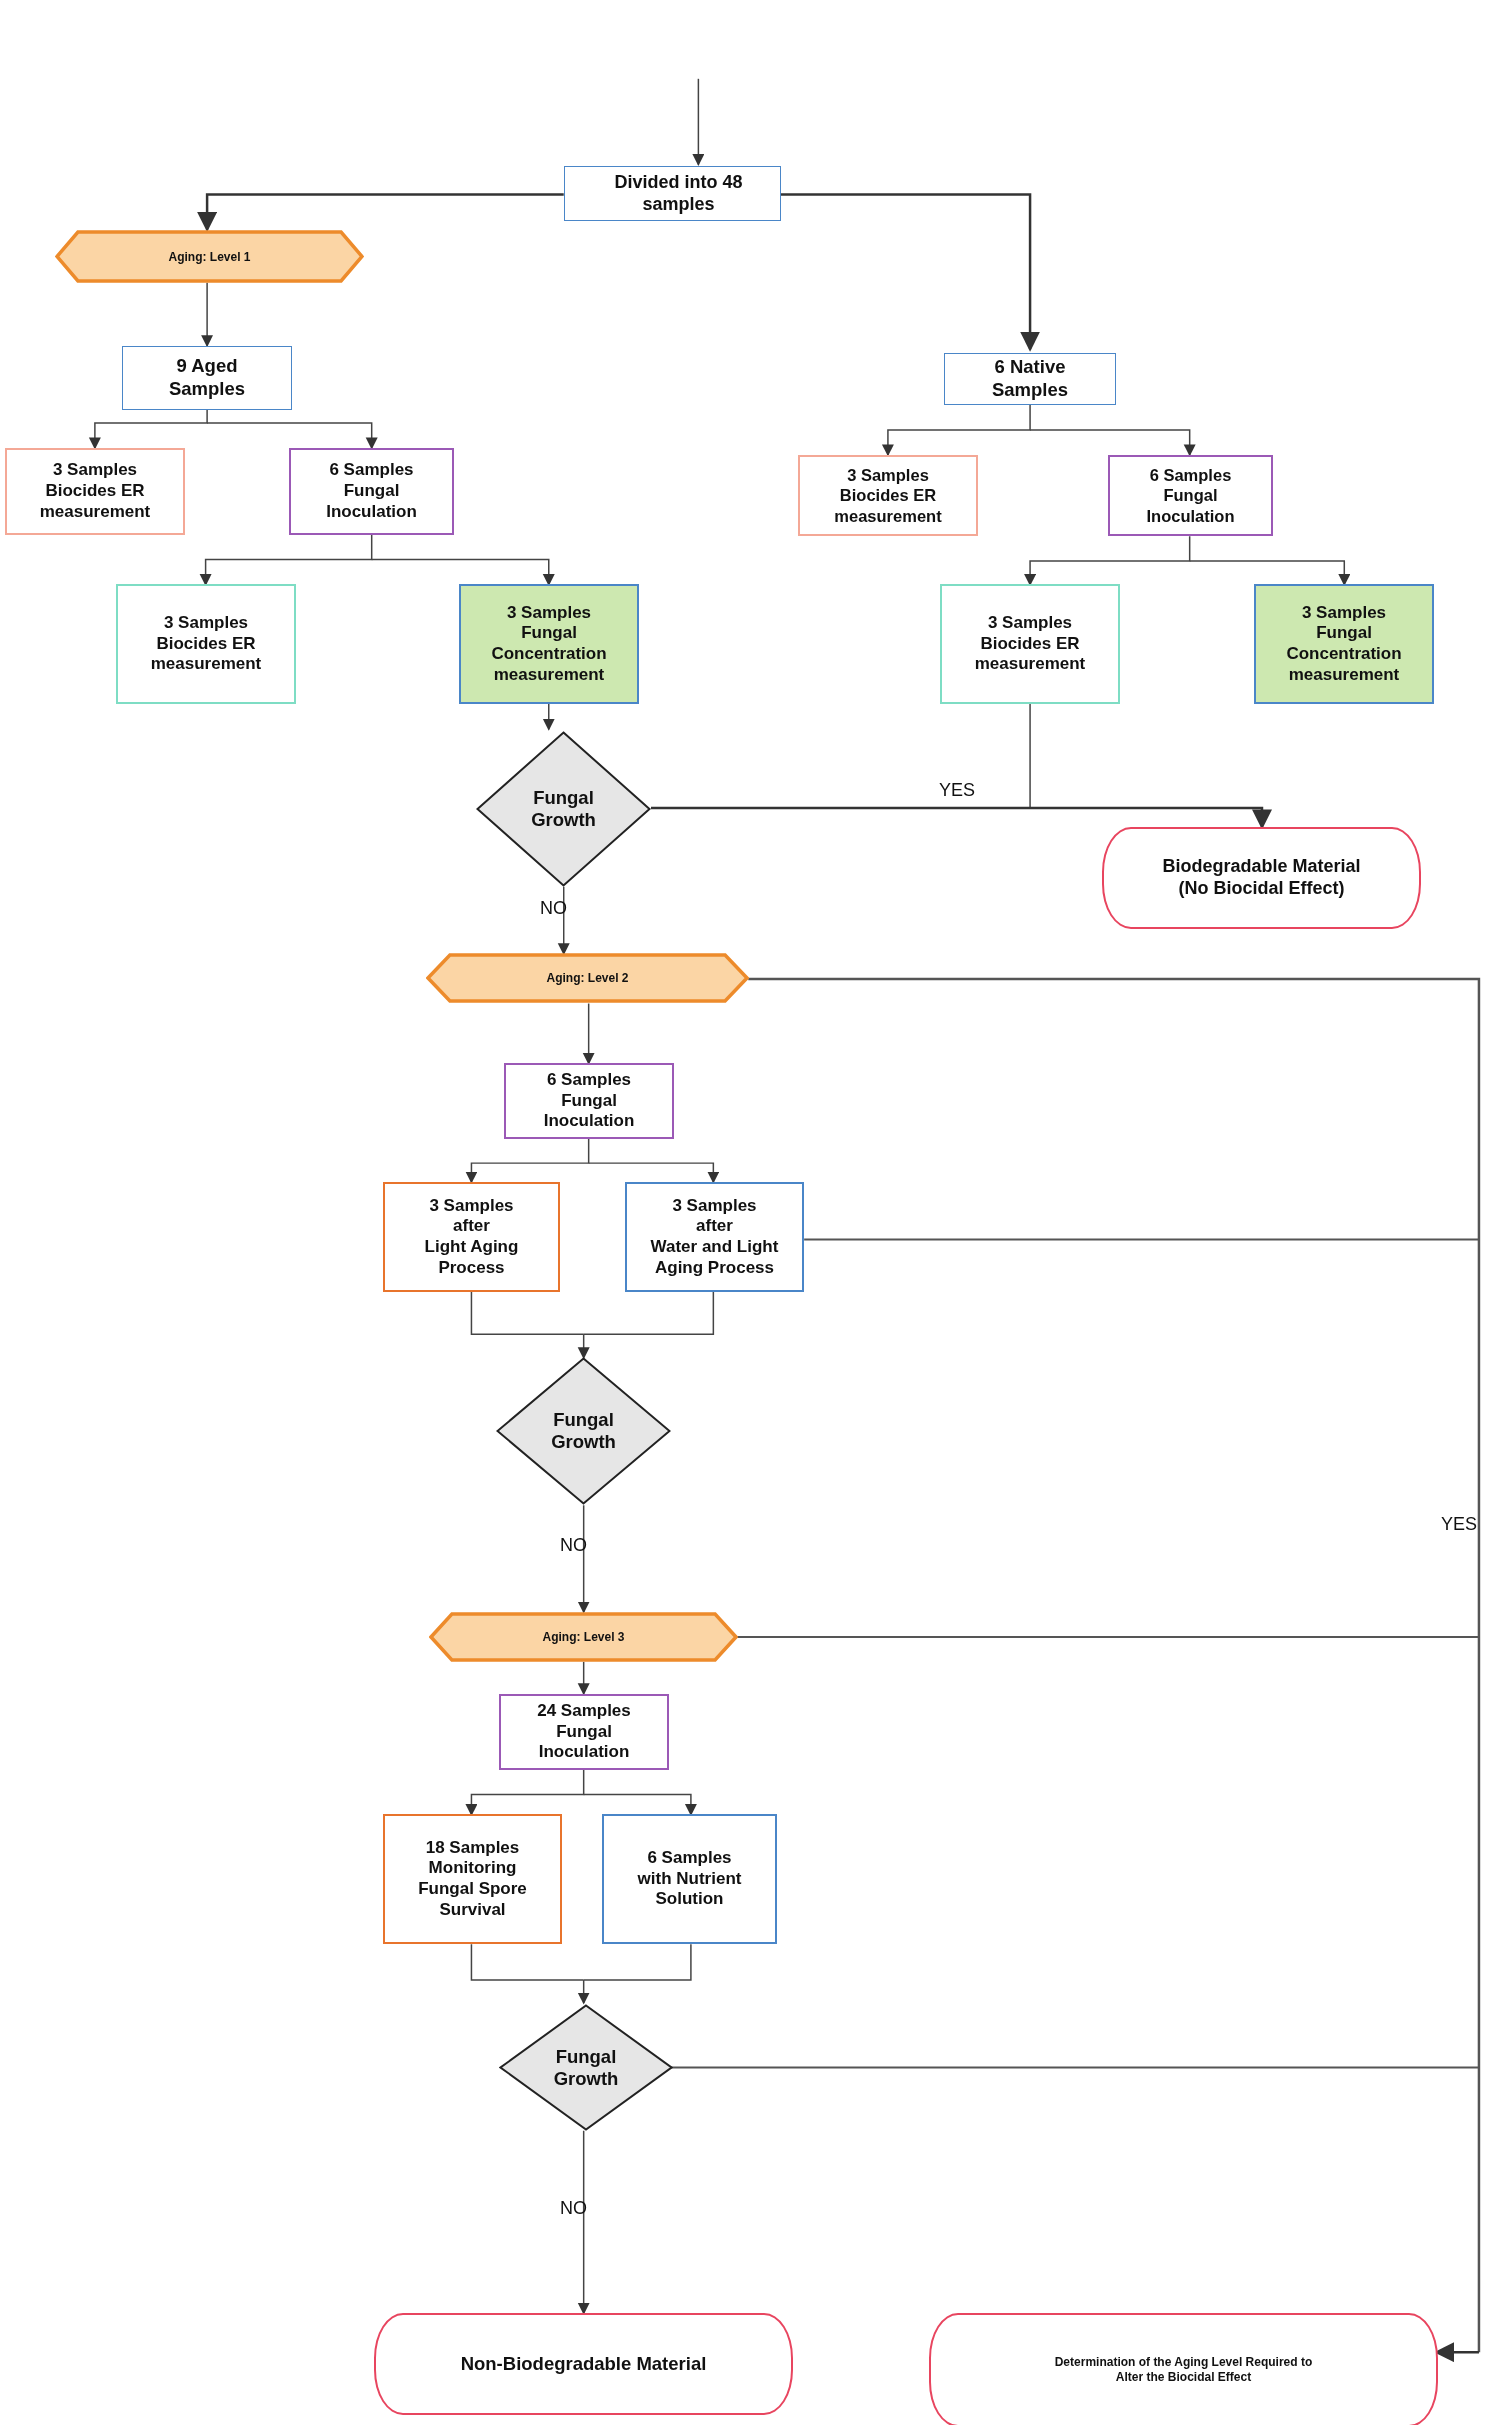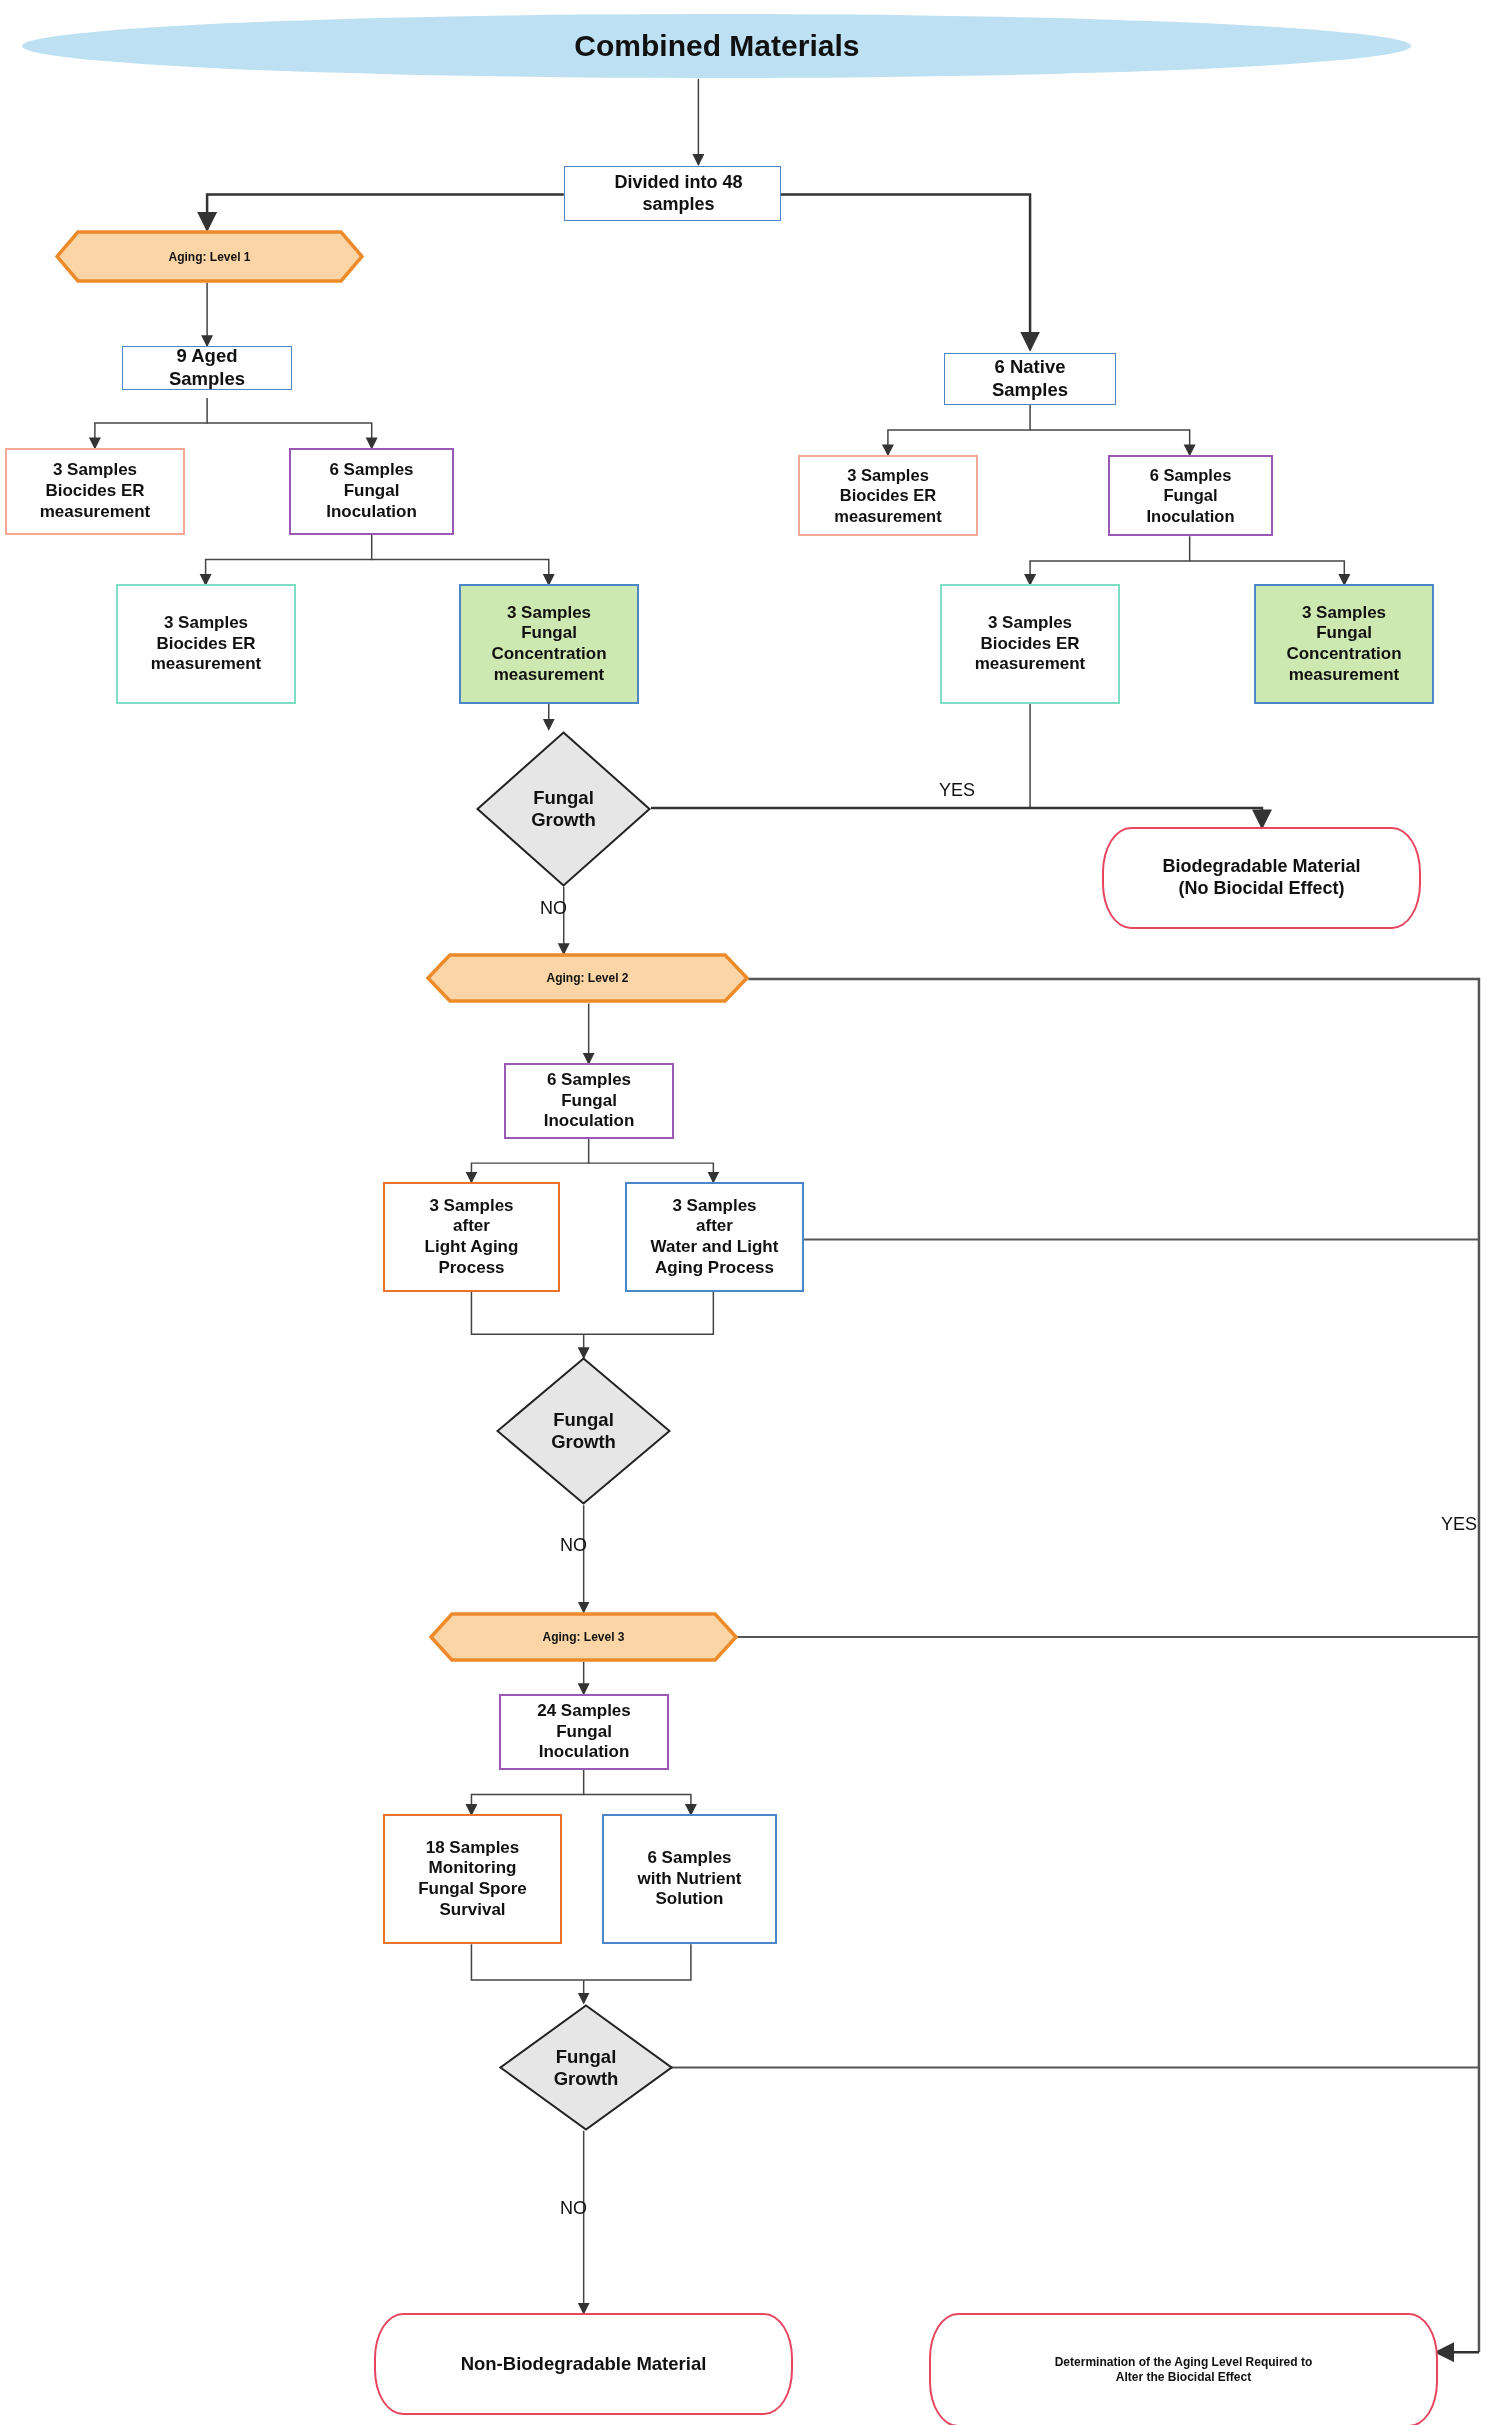--- a/index.html
+++ b/index.html
@@ -102,38 +102,34 @@
       <path d="M945,3898 L945,3970 L1170,3970"></path>
       <path d="M1385,3898 L1385,3970 L1170,3970"></path>
       <path d="M1170,3970 L1170,4016" marker-end="url(#ah)"></path>
 
       <path d="M1345,4145 L2965,4145" stroke="#555555" stroke-width="4"></path>
 
       <path d="M1170,4272 L1170,4638" marker-end="url(#ah)"></path>
     </g>
   </svg>
 
-  <div class="node oval" style="left:22.4px;top:14px;width:1389px;height:64px;background:#bde0f2;
-              font-size:30px;">
-    <span>Combined Materials</span>
-  </div>
 
   <div class="node box" style="left:564px;top:166px;width:217px;height:55px;border:1.5px solid #4a86c8;
               font-size:18px;padding-left:12px;">
     <span>Divided into 48 samples</span>
   </div>
 
   <div class="hexwrap" style="left:55px;top:230px;width:309px;height:53px;">
     <svg width="309" height="53" viewBox="0 0 620 106" xmlns="http://www.w3.org/2000/svg">
       <polygon points="46,4 574,4 616,53 574,102 46,102 4,53" fill="#fbd5a5" stroke="#ed8b2b" stroke-width="7"></polygon>
     </svg>
     <div class="hexlabel">Aging: Level 1</div>
   </div>
 
-  <div class="node box" style="left:122px;top:346px;width:170px;height:44px;border:1.5px solid #4a86c8;
+  <div class="node box" style="left:122px;top:346px;width:170px;height:64px;border:1.5px solid #4a86c8;
               font-size:18.5px;flex-direction:column;">
     <span>9 Aged</span>
     <span>Samples</span>
   </div>
 
   <div class="node box" style="left:5px;top:448px;width:180px;height:87px;border:2px solid #f4a896;
               font-size:17px;flex-direction:column;">
     <span>3 Samples</span>
     <span>Biocides ER</span>
     <span>measurement</span>

